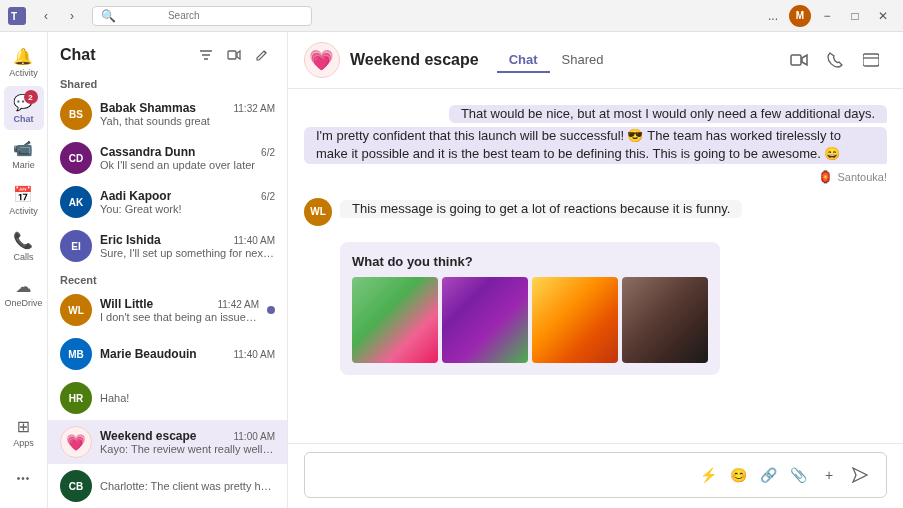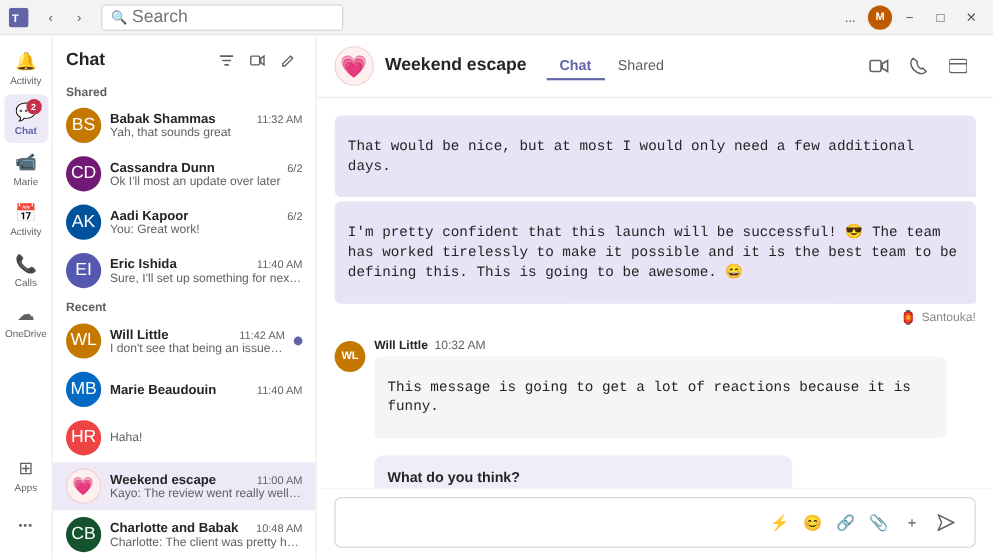--- a/index.html
+++ b/index.html
@@ -17,21 +17,21 @@
       flex-shrink: 0;
     }
     .title-bar-left { display: flex; align-items: center; gap: 8px; }
     .teams-logo { width: 18px; height: 18px; }
     .nav-arrows { display: flex; gap: 2px; }
     .nav-arrow { width: 24px; height: 24px; border: none; background: transparent; cursor: pointer; display: flex; align-items: center; justify-content: center; font-size: 12px; color: #555; border-radius: 4px; }
     .search-bar {
       display: flex; align-items: center; background: #fff; border: 1px solid #d0d0d0; border-radius: 4px;
       padding: 2px 8px; width: 220px; gap: 4px;
     }
-    .search-bar input { border: none; outline: none; font-size: 16px; width: 100%; color: #333; background: transparent; }
+    .search-bar input { border: none; outline: none; font-size: 10px; width: 100%; color: #333; background: transparent; margin-left: 48px; }
     .title-bar-right { display: flex; align-items: center; gap: 4px; }
     .tb-btn { width: 24px; height: 24px; border: none; background: transparent; cursor: pointer; display: flex; align-items: center; justify-content: center; font-size: 12px; color: #555; border-radius: 4px; }
     .avatar-small { width: 22px; height: 22px; border-radius: 50%; background: #c05a00; display: flex; align-items: center; justify-content: center; color: white; font-size: 10px; font-weight: bold; }
 
     
     .main-container {
       display: flex;
       flex: 1;
       overflow: hidden;
     }
@@ -84,21 +84,21 @@
     .section-label { padding: 6px 12px 2px; font-size: 11px; font-weight: 600; color: #616161; flex-shrink: 0; }
 
     .chat-items { overflow-y: auto; flex: 1; }
     .chat-item {
       display: flex; align-items: center; padding: 5px 12px; cursor: pointer; gap: 8px; min-height: 44px;
     }
     .chat-item.active { background: #ede9f7; }
     .chat-avatar {
       width: 32px; height: 32px; border-radius: 50%; flex-shrink: 0;
       display: flex; align-items: center; justify-content: center;
-      font-size: 16px; font-weight: 400; color: white;
+      font-size: 10px; font-weight: 700; color: white;
     }
     .chat-item-content { flex: 1; min-width: 0; }
     .chat-item-top { display: flex; justify-content: space-between; align-items: baseline; }
     .chat-item-name { font-size: 12px; font-weight: 600; color: #252525; white-space: nowrap; overflow: hidden; text-overflow: ellipsis; }
     .chat-item-time { font-size: 10px; color: #616161; white-space: nowrap; flex-shrink: 0; margin-left: 4px; }
     .chat-item-preview { font-size: 11px; color: #616161; white-space: nowrap; overflow: hidden; text-overflow: ellipsis; }
     .unread-dot { width: 8px; height: 8px; border-radius: 50%; background: #6264a7; flex-shrink: 0; }
 
     
     .heart-avatar { width: 32px; height: 32px; border-radius: 50%; background: #fff0f0; flex-shrink: 0; display: flex; align-items: center; justify-content: center; font-size: 16px; border: 1px solid #f0d0d0; }
@@ -149,26 +149,25 @@
     .msg-row.incoming { justify-content: flex-start; }
 
     .msg-avatar { width: 28px; height: 28px; border-radius: 50%; flex-shrink: 0; display: flex; align-items: center; justify-content: center; font-size: 10px; font-weight: 600; color: white; margin-top: 2px; }
 
     .msg-content { max-width: 520px; }
     .msg-sender { font-size: 11px; color: #616161; margin-bottom: 2px; }
     .msg-sender span.name { font-weight: 600; color: #252525; }
     .msg-sender span.time { margin-left: 6px; }
 
     .bubble {
-      padding: 19px 12px;
+      padding: 0 12px;
       border-radius: 6px;
       font-size: 13px;
       line-height: 1.4;
       color: #252525;
-      font-family: Liberation Mono, monospace;
     }
     .bubble.outgoing { background: #e8e3f5; border-radius: 6px 6px 2px 6px; }
     .bubble.incoming { background: #f5f5f5; border-radius: 6px 6px 6px 2px; }
 
     .santouka-label { font-size: 11px; color: #888; text-align: right; margin-top: 2px; display: flex; align-items: center; justify-content: flex-end; gap: 4px; }
 
     
     .image-card {
       background: #f0edf8;
       border-radius: 8px;
@@ -315,21 +314,21 @@
       <div class="chat-item-preview">Yah, that sounds great</div>
     </div>
   </div>
         <div class="chat-item">
     <div class="chat-avatar" style="background:#701a75">CD</div>
     <div class="chat-item-content">
       <div class="chat-item-top">
         <span class="chat-item-name">Cassandra Dunn</span>
         <span class="chat-item-time">6/2</span>
       </div>
-      <div class="chat-item-preview">Ok I'll most an update over later</div>
+      <div class="chat-item-preview">Ok I'll send an update over later</div>
     </div>
   </div>
         <div class="chat-item">
     <div class="chat-avatar" style="background:#00529b">AK</div>
     <div class="chat-item-content">
       <div class="chat-item-top">
         <span class="chat-item-name">Aadi Kapoor</span>
         <span class="chat-item-time">6/2</span>
       </div>
       <div class="chat-item-preview">You: Great work!</div>
@@ -361,44 +360,40 @@
     <div class="chat-avatar" style="background:#036ac4">MB</div>
     <div class="chat-item-content">
       <div class="chat-item-top">
         <span class="chat-item-name">Marie Beaudouin</span>
         <span class="chat-item-time">11:40 AM</span>
       </div>
     </div>
 
   </div>
         <div class="chat-item">
-    <div class="chat-avatar" style="background:#ef4444">HR</div>
+    <div class="chat-avatar" style="background:#4d7c0f">HR</div>
     <div class="chat-item-content">
       <div class="chat-item-preview">Haha!</div>
     </div>
 
   </div>
         <div class="chat-item active">
     <div class="heart-avatar">💗</div>
     <div class="chat-item-content">
       <div class="chat-item-top">
         <span class="chat-item-name">Weekend escape</span>
         <span class="chat-item-time">11:00 AM</span>
       </div>
       <div class="chat-item-preview">Kayo: The review went really well! Can't wai...</div>
     </div>
 
   </div>
         <div class="chat-item">
     <div class="chat-avatar" style="background:#14532d">CB</div>
     <div class="chat-item-content">
-      <div class="chat-item-top">
-        <span class="chat-item-name">Charlotte and Babak</span>
-        <span class="chat-item-time">10:48 AM</span>
-      </div>
       <div class="chat-item-preview">Charlotte: The client was pretty happy with...</div>
     </div>
 
   </div>
       </div>
   </div>
 
   <div class="chat-area">
     <div class="chat-header">
       <div class="chat-header-left">
@@ -436,21 +431,20 @@
           <div class="bubble outgoing">That would be nice, but at most I would only need a few additional days.</div>
           <div class="bubble outgoing">I'm pretty confident that this launch will be successful! 😎 The team has worked tirelessly to make it possible and it is the best team to be defining this. This is going to be awesome. 😄</div>
           <div class="santouka-label">
             <span style="font-size:12px;">🏮</span>
             <span>Santouka!</span>
           </div>
         </div>
         <div class="msg-row incoming">
           <div class="msg-avatar" style="background: rgb(196, 120, 0);">WL</div>
           <div class="msg-content">
-            <div class="msg-sender"><span class="name">Will Little</span><span class="time">10:32 AM</span></div>
             <div class="bubble incoming" style="margin-top: 4px;">This message is going to get a lot of reactions because it is funny.</div>
           </div>
         </div>
         <div class="msg-row incoming">
           <div class="msg-avatar" style="background: transparent;"></div>
           <div class="msg-content">
             <div class="image-card">
   <div class="image-card-title">What do you think?</div>
   <div class="image-grid">
     <div class="img-thumb img-thumb-1"></div>

